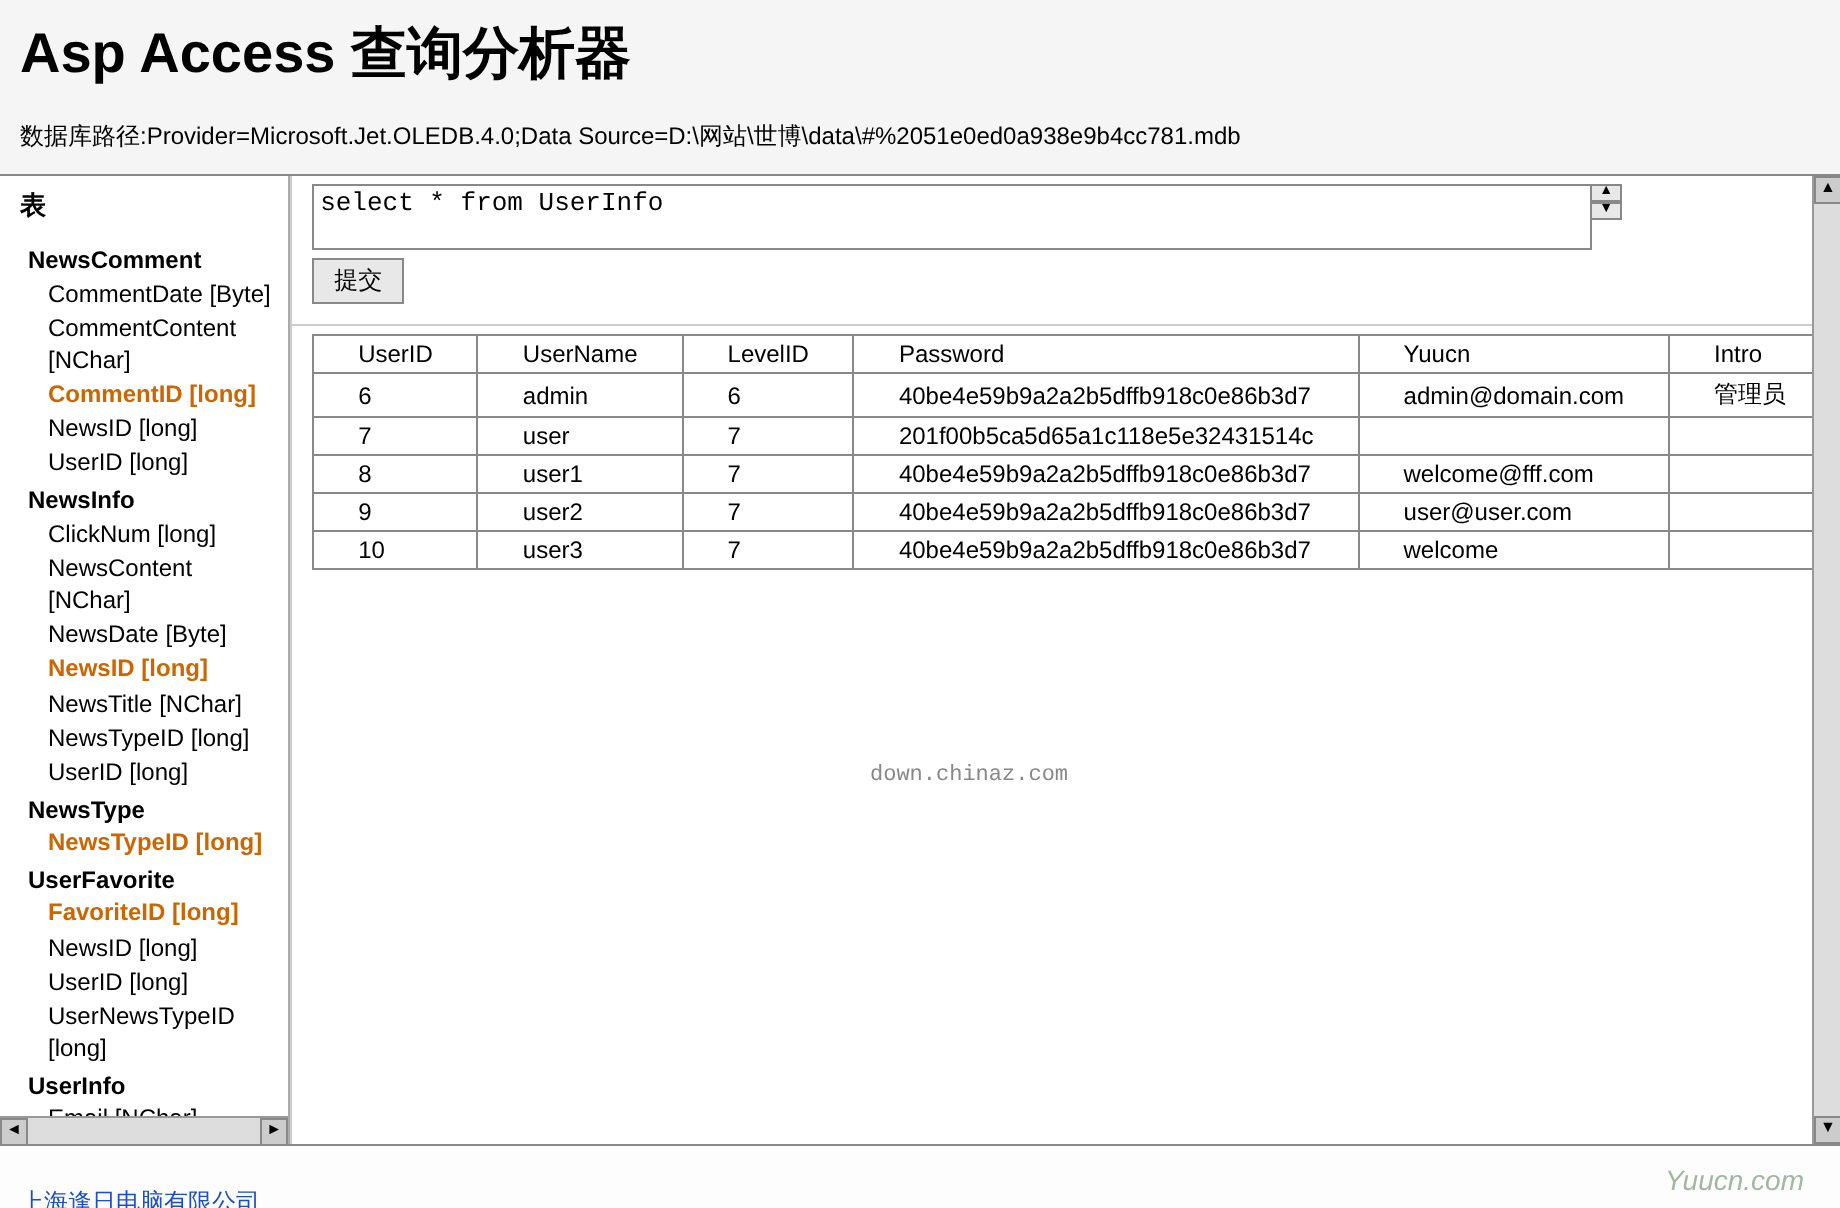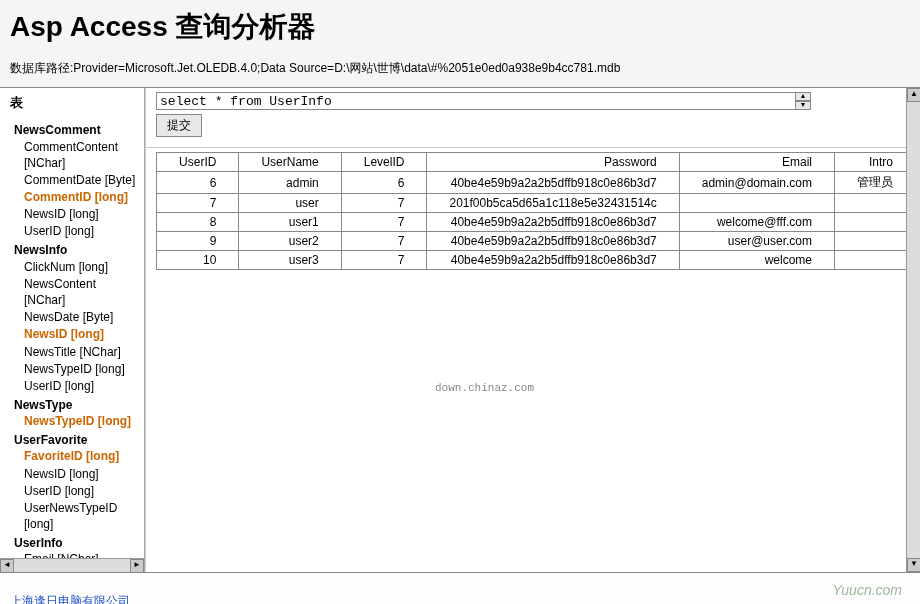--- a/index.html
+++ b/index.html
@@ -92,21 +92,21 @@
     }
     .query-area {
       display: flex;
       align-items: flex-start;
       padding: 4px 4px 2px 10px;
     }
     .query-input {
       font-family: "Courier New", monospace;
       font-size: 13px;
       width: 640px;
-      height: 18px;
+      height: 33px;
       border: 1px solid #888;
       padding: 1px 3px;
       resize: none;
     }
     .spinner {
       width: 16px;
       display: flex;
       flex-direction: column;
       margin-left: -1px;
     }
@@ -136,21 +136,21 @@
       border-top: 1px solid #ccc;
     }
     table.result {
       border-collapse: collapse;
       font-size: 12px;
       font-family: Arial, sans-serif;
     }
     table.result th, table.result td {
       border: 1px solid #888;
       padding: 2px 22px;
-      text-align: right;
+      text-align: left;
       white-space: nowrap;
       background: #fff;
     }
     table.result th {
       font-weight: normal;
       background: #fff;
     }
     .content-scroll {
       position: absolute;
       right: 0;
@@ -201,22 +201,22 @@
     <span>数据库路径:</span><span>Provider=Microsoft.Jet.OLEDB.4.0;Data Source=D:\网站\世博\data\#%2051e0ed0a938e9b4cc781.mdb</span>
   </div>
 </div>
 
 <div class="main">
   <div class="sidebar">
     <div class="sidebar-title">表</div>
     <div id="tables-root">
         <div class="table-group">
           <div class="table-name">NewsComment</div>
+          <div class="column">CommentDate [Byte]</div>
           <div class="column">CommentContent [NChar]</div>
-          <div class="column">CommentDate [Byte]</div>
           <div class="column key">CommentID [long]</div>
           <div class="column">NewsID [long]</div>
           <div class="column">UserID [long]</div>
         </div>
         <div class="table-group">
           <div class="table-name">NewsInfo</div>
           <div class="column">ClickNum [long]</div>
           <div class="column">NewsContent [NChar]</div>
           <div class="column">NewsDate [Byte]</div>
           <div class="column key">NewsID [long]</div>
@@ -261,21 +261,21 @@
       <button class="submit-btn">提交</button>
     </div>
     <div class="result-area">
       <table class="result">
         <thead>
             <tr id="result-head">
               <th>UserID</th>
               <th>UserName</th>
               <th>LevelID</th>
               <th>Password</th>
-              <th>Email</th>
+              <th>Yuucn</th>
               <th>Intro</th>
             </tr>
           </thead>
         <tbody id="result-body">
             <tr>
               <td>6</td>
               <td>admin</td>
               <td>6</td>
               <td>40be4e59b9a2a2b5dffb918c0e86b3d7</td>
               <td>admin@domain.com</td>

